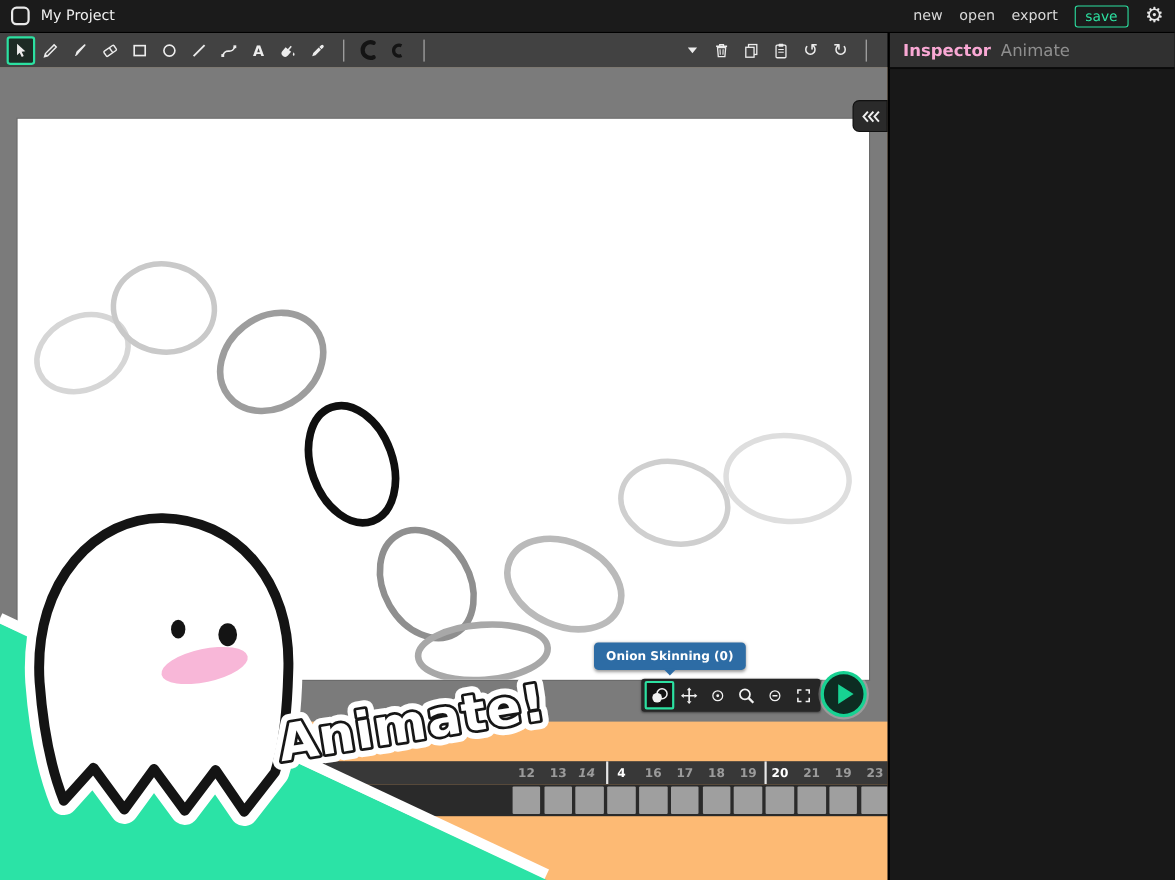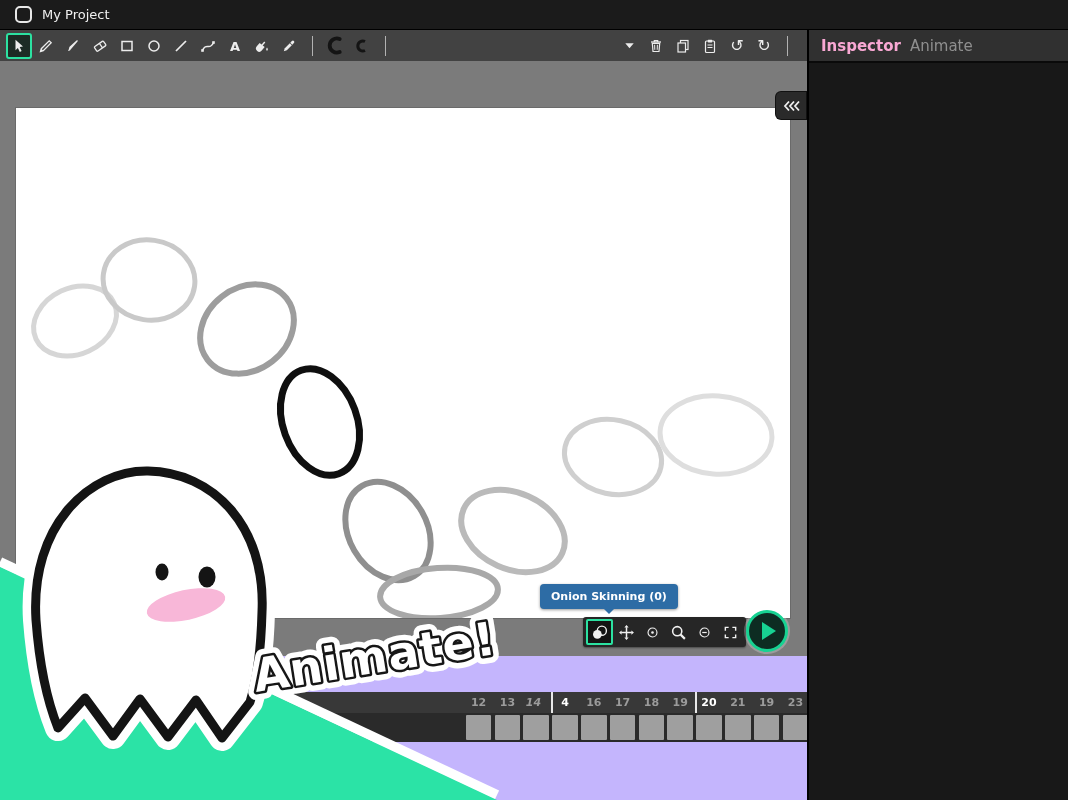--- a/index.html
+++ b/index.html
@@ -2,21 +2,21 @@
 <html><head>
 <meta charset="utf-8">
 <style>
   html,body{margin:0;padding:0;background:#0d0d0d;}
   .app{position:relative;width:1068px;height:800px;overflow:hidden;background:#1c1c1c;
        font-family:"DejaVu Sans","Liberation Sans",sans-serif;}
 
   
   .topbar{position:absolute;left:0;top:0;width:1068px;height:30px;background:#1b1b1b;
           display:flex;align-items:center;border-bottom:1px solid #000;box-sizing:border-box;
-          padding:0 15px;z-index:6;}
+          padding:0 10px;z-index:6;}
   .logo{width:13px;height:13px;border:2.5px solid #e8e8e8;border-radius:5px;flex:none;}
   .app-title{color:#f0f0f0;font-size:13px;margin-left:10px;}
   .topbar-right{margin-left:auto;display:flex;align-items:center;gap:15px;}
   .tb-action{color:#d9d9d9;font-size:13px;}
   .save-btn{color:#2ce1a1;border:1px solid #2ce1a1;border-radius:3px;font-size:12.5px;padding:1px 9px 2px;}
   .gear{color:#e5e5e5;font-size:19px;line-height:1;}
 
   
   .toolbar{position:absolute;left:0;top:30px;width:807px;height:31px;background:#424242;
            display:flex;align-items:center;box-sizing:border-box;padding:0 10px 0 6px;z-index:6;}
@@ -32,21 +32,21 @@
 
   
   .inspector{position:absolute;left:807px;top:30px;width:261px;height:770px;background:#181818;
              box-sizing:border-box;border-left:2px solid #000;z-index:6;}
   .inspector-header{height:31px;background:#303030;border-bottom:2px solid #0a0a0a;display:flex;
                     align-items:center;gap:9px;padding:0 12px;}
   .inspector-title{color:#f9a8d4;font-size:15px;font-weight:bold;}
   .inspector-sub{color:#8f8f8f;font-size:15px;}
 
   
-  .stage{position:absolute;left:0;top:61px;width:853px;height:739px;background:#c4b5fd;overflow:hidden;}
+  .stage{position:absolute;left:0;top:61px;width:853px;height:739px;background:#fdba74;overflow:hidden;}
   .stage-gray{position:absolute;left:0;top:0;width:807px;height:595px;background:#7b7b7b;}
   .canvas{position:absolute;left:16px;top:47px;width:774px;height:510px;background:#fff;
           box-shadow:0 0 0 1px #6a6a6a;}
   .collapse-btn{position:absolute;left:776px;top:31px;width:30px;height:27px;background:#2a2a2a;
                 border-radius:5px 0 0 5px;display:flex;align-items:center;justify-content:center;
                 box-shadow:0 0 0 1px #111;}
 
   
   .viewbar{position:absolute;left:583px;top:556px;height:30px;background:#262626;border-radius:3px;
            display:flex;align-items:center;gap:1px;padding:0 3px;box-shadow:0 1px 2px rgba(0,0,0,.4);}
@@ -79,20 +79,27 @@
   .overlay{position:absolute;left:0;top:440px;width:520px;height:360px;z-index:60;pointer-events:none;}
 </style>
 </head>
 <body>
 
 <div class="app">
 
   <header class="topbar">
     <div class="logo"></div>
     <span class="app-title">My Project</span>
+    <div class="topbar-right">
+      <span class="tb-action">new</span>
+      <span class="tb-action">open</span>
+      <span class="tb-action">export</span>
+      <span class="save-btn">save</span>
+      <span class="gear">⚙</span>
+    </div>
   </header>
 
   <div class="toolbar">
     <div class="tools-group" id="tools-left">
         <div class="tool-btn selected">
           <span class="ic">
             <svg viewBox="0 0 16 16" width="16" height="16">
               <path d="M4.5 1.8 L12 8.6 L8.7 9.1 L10.6 13 L8.8 13.9 L6.9 10 L4.5 12.3 Z" fill="currentColor"></path>
             </svg>
           </span>

